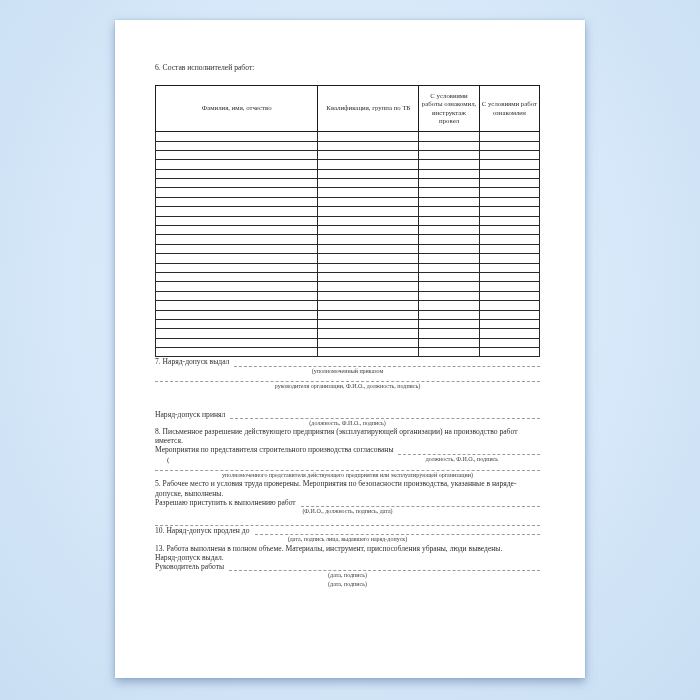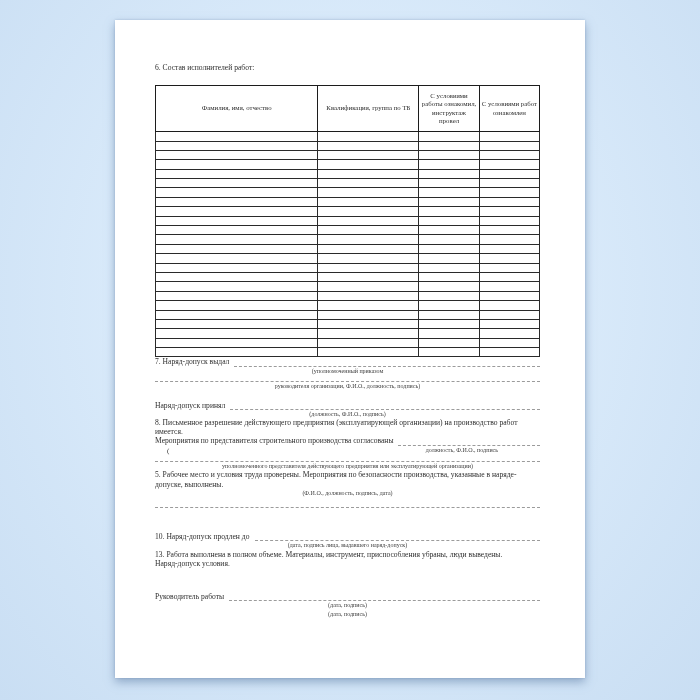--- a/index.html
+++ b/index.html
@@ -20,22 +20,22 @@
   .title{margin:8px 0 13px 0;}
   table.exec{
     width:100%;border-collapse:collapse;table-layout:fixed;
     border:1.5px solid #141414;
   }
   table.exec th{
     border:1px solid #1c1c1c;font-weight:normal;font-size:6.8px;line-height:1.25;
     text-align:center;vertical-align:middle;height:43px;padding:1px 2px;
   }
   table.exec td{border:1px solid #2a2a2a;height:8.4px;padding:0;}
-  .mt13{}  .mt9{margin-top:9px;}  .mt8{margin-top:24px;}
-  .mt7{margin-top:10px;}    .mt12{margin-top:12px;}.mt5{margin-top:5px;}
+  .mt13{}  .mt9{margin-top:9px;}  .mt8{margin-top:0;}
+  .mt7{margin-top:19px;}    .mt12{margin-top:12px;}.mt5{margin-top:5px;}
   .line{display:flex;align-items:flex-end;}
   .line .lbl{white-space:nowrap;}
   .dots{flex:1;border-bottom:1px dashed #9b9b9b;margin-left:5px;height:8px;}
   .dotline{border-bottom:1px dashed #9b9b9b;height:1px;width:100%;}
   .cap{text-align:center;font-size:6px;color:#414141;line-height:1.25;margin-top:1px;}
   .paren-row{display:flex;font-size:6px;color:#414141;margin-top:1px;}
   .paren-row .paren{margin-left:12px;font-size:7px;color:#2e2e2e;}
   .paren-row .rcap{margin-left:auto;margin-right:42px;}
   .para{margin:0;}
 </style>
@@ -230,31 +230,35 @@
       <span class="dots"></span>
     </div>
     <div class="paren-row">
       <span class="paren">(</span>
       <span class="rcap">должность, Ф.И.О., подпись</span>
     </div>
     <div class="dotline mt5"></div>
     <div class="cap">уполномоченного представителя действующего предприятия или эксплуатирующей организации)</div>
 
     <p class="para mt9">5. Рабочее место и условия труда проверены. Мероприятия по безопасности производства, указанные в наряде-допуске, выполнены.</p>
+    <div class="line">
+      <span class="lbl">Разрешаю приступить к выполнению работ</span>
+      <span class="dots"></span>
+    </div>
     <div class="cap">(Ф.И.О., должность, подпись, дата)</div>
     <div class="dotline mt9"></div>
 
     <div class="line mt8">
       <span class="lbl">10. Наряд-допуск продлен до</span>
       <span class="dots"></span>
     </div>
     <div class="cap">(дата, подпись лица, выдавшего наряд-допуск)</div>
 
     <p class="para mt12">13. Работа выполнена в полном объеме. Материалы, инструмент, приспособления убраны, люди выведены.</p>
-    <p class="para">Наряд-допуск условия.</p>
+    <p class="para">Наряд-допуск выдал.</p>
 
     <div class="line mt8">
       <span class="lbl">Руководитель работы</span>
       <span class="dots"></span>
     </div>
     <div class="cap">(дата, подпись)</div>
 
     <div class="cap">(дата, подпись)</div>
 
   </div>

